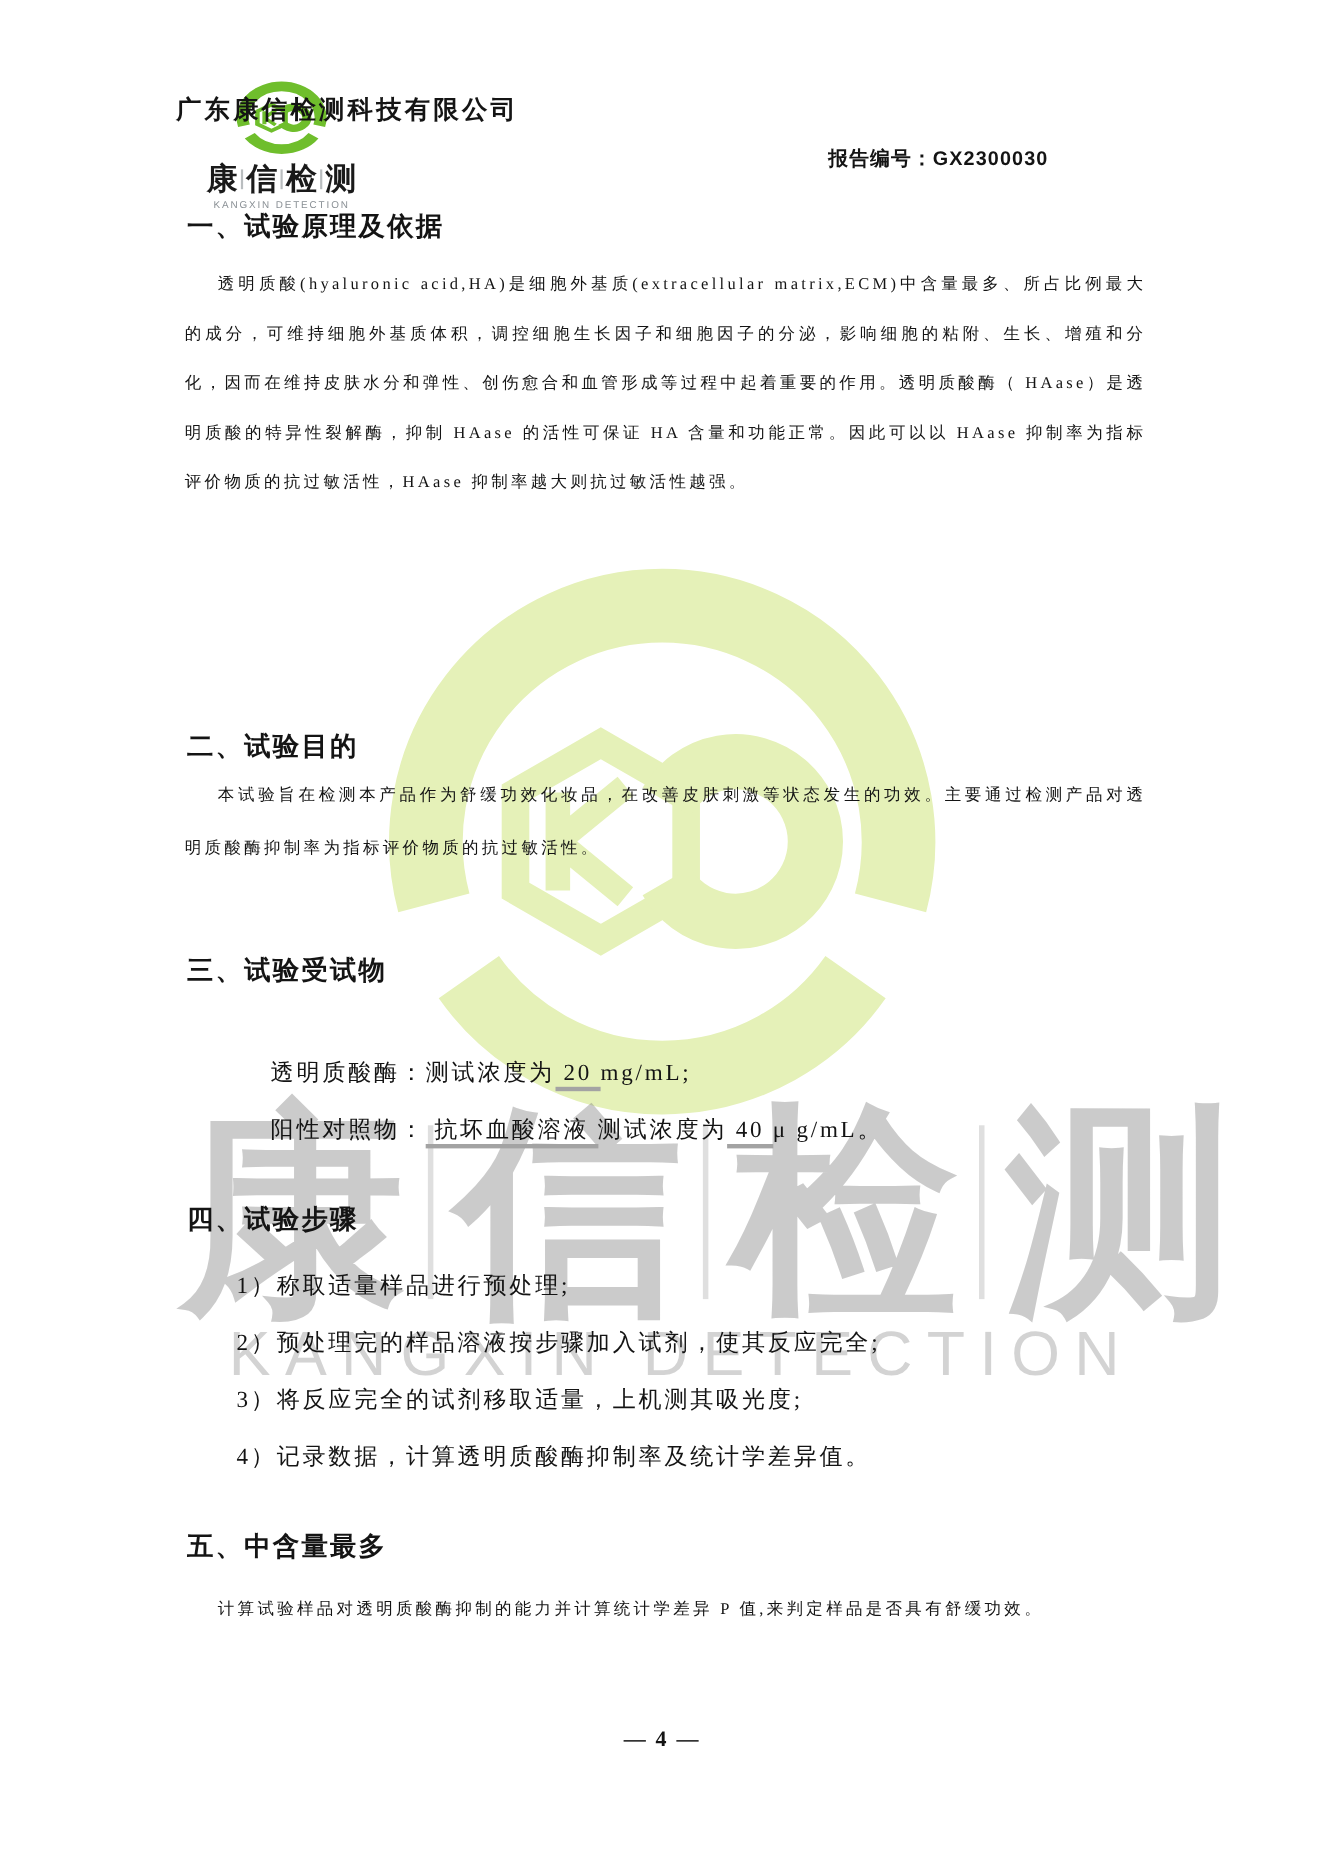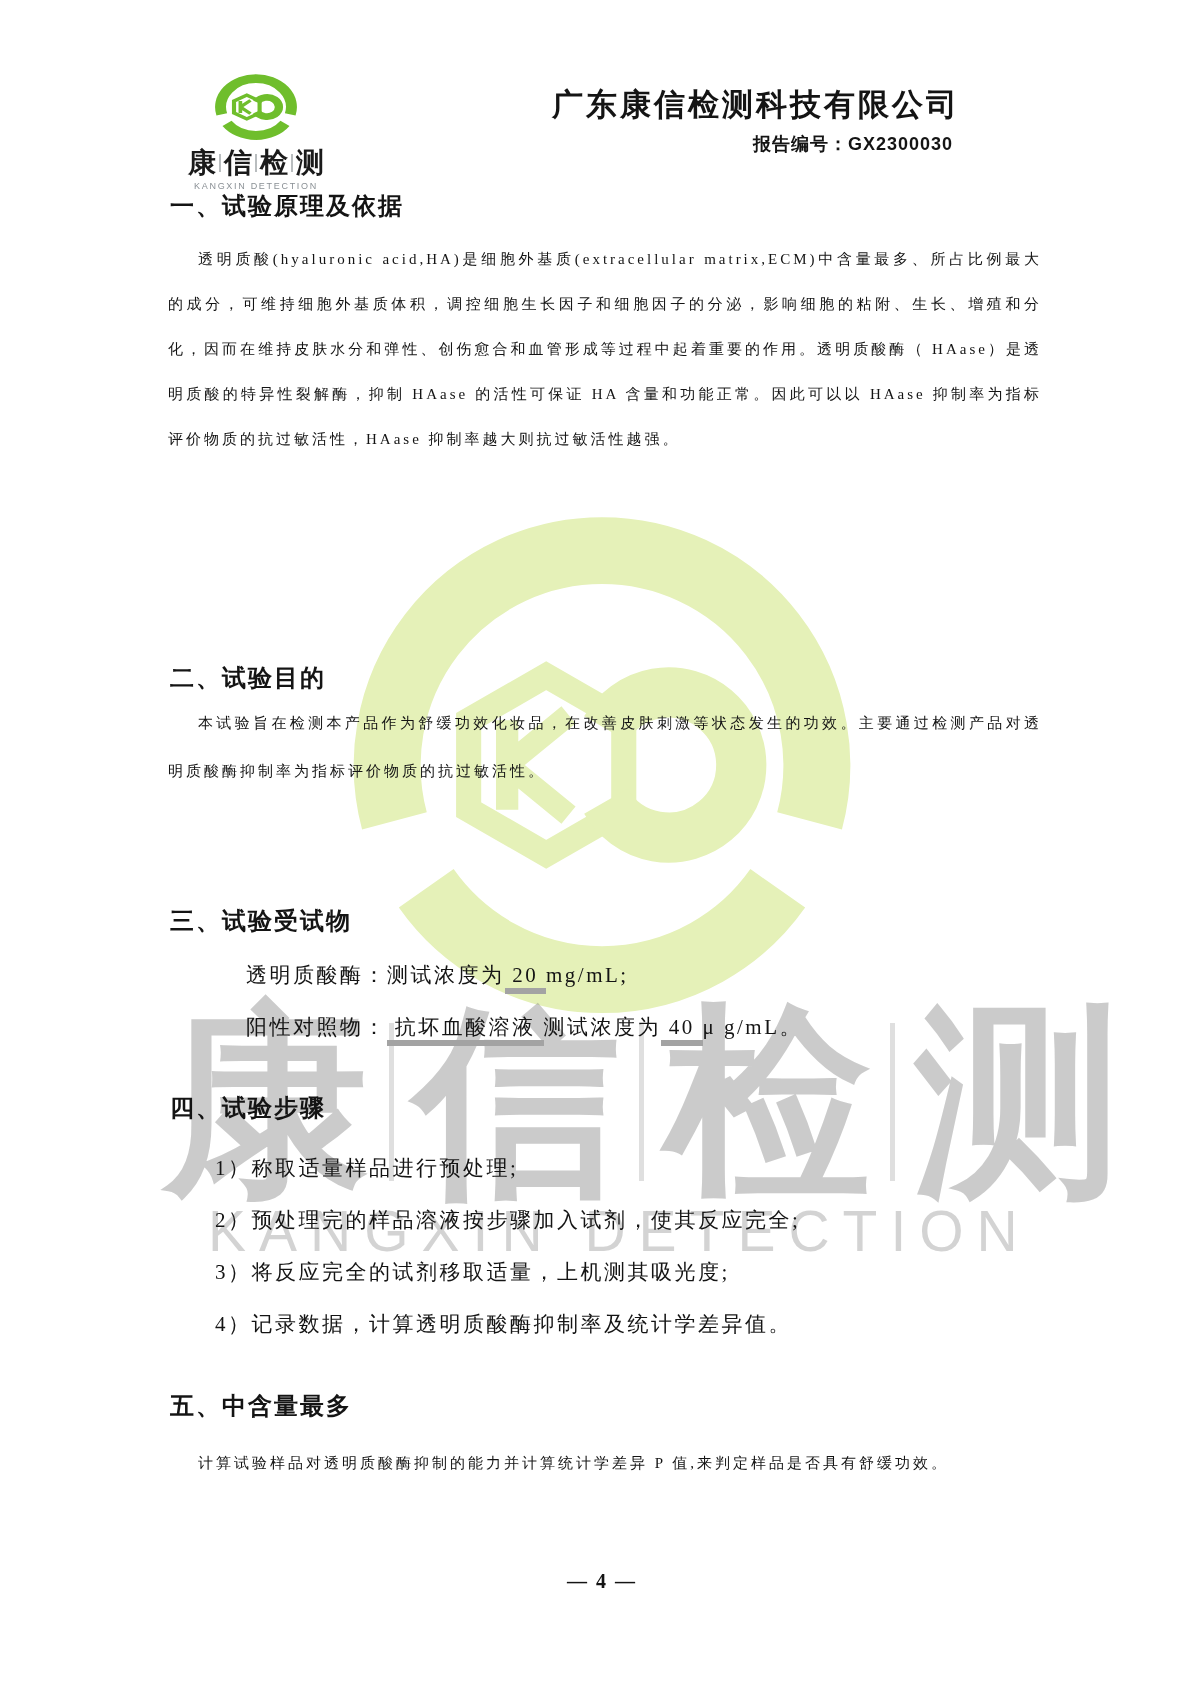--- a/index.html
+++ b/index.html
@@ -20,31 +20,31 @@
          font-size:57px;letter-spacing:13px;color:rgba(140,140,140,0.38);}
   
   .hdr-logo{position:absolute;left:175px;top:70px;width:162px;text-align:center;z-index:2;}
   .hdr-logo svg{display:block;margin:0 auto;}
   .logo-cn{display:flex;align-items:center;justify-content:center;margin-top:4px;
            font-family:"Liberation Sans","DejaVu Sans",sans-serif;}
   .logo-cn .c{font-size:28px;font-weight:700;color:#1a1a1a;line-height:30px;}
   .logo-cn .d{width:2px;height:18px;background:#b9bdbf;margin:0 3px;}
   .logo-en{margin-top:3px;font-size:9px;letter-spacing:1.7px;color:#8a9095;
            font-family:"Liberation Sans","DejaVu Sans",sans-serif;}
-  .doc-title{position:absolute;left:160px;top:84px;width:800px;text-align:right;z-index:2;
-             font-size:31px;font-weight:700;letter-spacing:3px;}
+  .doc-title{position:absolute;left:160px;top:84px;width:800px;text-align:left;z-index:2;
+             font-size:23px;font-weight:700;letter-spacing:3px;}
   .report-no{position:absolute;left:753px;top:132px;z-index:2;
              font-size:18px;font-weight:700;letter-spacing:1px;
              font-family:"Liberation Sans","DejaVu Sans",sans-serif;}
   
   .sec-title{position:absolute;left:170px;z-index:2;font-size:24px;font-weight:700;letter-spacing:2px;}
   .para{position:absolute;left:168px;width:874px;z-index:2;text-align:justify;
         font-size:15px;letter-spacing:3px;line-height:45px;text-indent:2em;}
   .line{position:absolute;left:215px;z-index:2;font-size:21px;letter-spacing:2.5px;white-space:pre-wrap;}
-  .u{border-bottom:6px solid #a3a3a3;padding-bottom:1px;}
+  .u{border-bottom:4px solid #a3a3a3;padding-bottom:1px;}
   .steps{position:absolute;left:215px;z-index:2;font-size:21px;letter-spacing:2.5px;line-height:52px;}
   .footer{position:absolute;left:0;top:1570px;width:100%;text-align:center;z-index:2;
           font-size:20px;font-weight:700;letter-spacing:2px;}
 </style>
 </head>
 <body>
 
 <div class="page">
 
   <div class="wm-logo">
@@ -98,21 +98,21 @@
   <div class="report-no">
     <span>报告编号：</span><span>GX2300030</span>
   </div>
 
   <div class="sec-title" style="top:190px;">一、试验原理及依据</div>
   <div class="para" style="top:237px;">透明质酸(hyaluronic acid,HA)是细胞外基质(extracellular matrix,ECM)中含量最多、所占比例最大的成分，可维持细胞外基质体积，调控细胞生长因子和细胞因子的分泌，影响细胞的粘附、生长、增殖和分化，因而在维持皮肤水分和弹性、创伤愈合和血管形成等过程中起着重要的作用。透明质酸酶（ HAase）是透明质酸的特异性裂解酶，抑制 HAase 的活性可保证 HA 含量和功能正常。因此可以以 HAase 抑制率为指标评价物质的抗过敏活性，HAase 抑制率越大则抗过敏活性越强。</div>
 
   <div class="sec-title" style="top:648px;margin-top:14px;">二、试验目的</div>
   <div class="para" style="top:699px;line-height:48px;">本试验旨在检测本产品作为舒缓功效化妆品，在改善皮肤刺激等状态发生的功效。主要通过检测产品对透明质酸酶抑制率为指标评价物质的抗过敏活性。</div>
 
-  <div class="sec-title" style="top:905px;">三、试验受试物</div>
+  <div class="sec-title" style="top:866px;">三、试验受试物</div>
   <div class="line" style="top:936px;">
     <span>透明质酸酶：测试浓度为</span><span class="u"> 20 </span><span>mg/mL;</span>
   </div>
   <div class="line" style="top:988px;">
     <span>阳性对照物：</span><span class="u"> 抗坏血酸溶液 </span><span>测试浓度为</span><span class="u"> 40 </span><span>μ g/mL。</span>
   </div>
 
   <div class="sec-title" style="top:1092px;text-align:right;">四、试验步骤</div>
   <div class="steps" style="top:1142px;">
     <div>1）称取适量样品进行预处理;</div>

